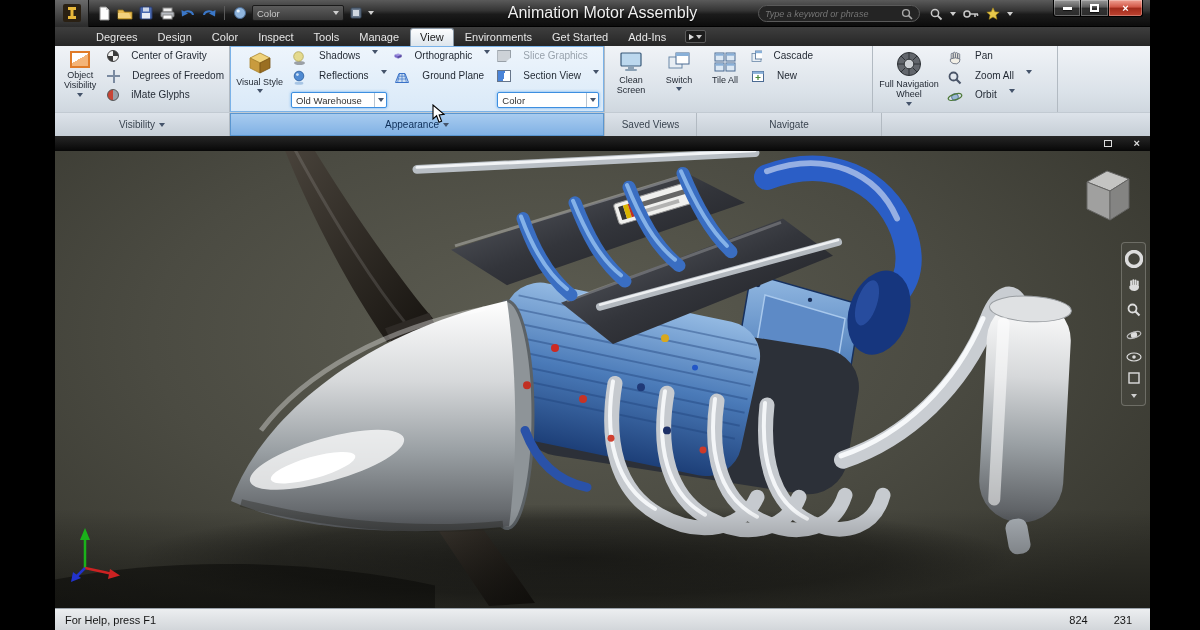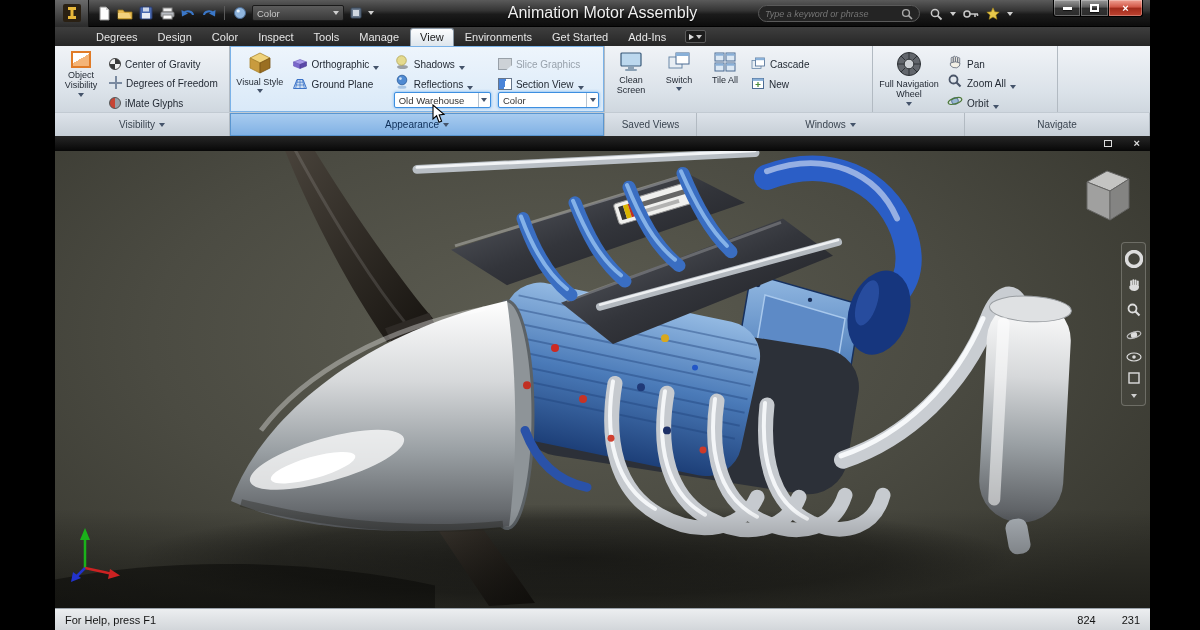--- a/index.html
+++ b/index.html
@@ -34,21 +34,21 @@
 .tab.active{background:linear-gradient(#fcfdfe,#dde5ec);color:#1a1a1a;border-radius:3px 3px 0 0;border:1px solid #8a98a6;border-bottom:none}
 .tab-extra{width:21px;height:13px;background:#1d1d1d;border:1px solid #5a5a5a;border-radius:2px;margin:0 0 3px 8px;display:flex;align-items:center;justify-content:center;gap:2px}
 .playtri{width:0;height:0;border-top:3px solid transparent;border-bottom:3px solid transparent;border-left:5px solid #ddd}
 
 
 .ribbon{height:66px;flex:none;background:linear-gradient(#f0f3f7,#dbe2e9 70%,#cfd7df);display:flex}
 .rgroup{flex:none;border-right:1px solid #b2bac2;display:flex;padding:3px 3px;gap:3px;position:relative}
 .rgroup.hl{background:linear-gradient(#eef5fc,#d9e9f8);box-shadow:inset 0 0 0 1px #7ab2e8}
 .bigbtn{display:flex;flex-direction:column;align-items:center;font-size:9px;color:#1f2630;text-align:center;line-height:1.15;padding:2px 1px;gap:2px;border-radius:2px}
 .vcol{display:flex;flex-direction:column;padding-top:1px}
-.srow{display:flex;align-items:flex-end;gap:4px;height:20px;font-size:10px;color:#1f2630;padding:0 2px;white-space:nowrap}
+.srow{display:flex;align-items:flex-start;gap:12px;height:20px;font-size:10px;color:#1f2630;padding:0 2px;white-space:nowrap}
 .srow.disabled{color:#98a2ac}
 .combo{height:16px;background:#fff;border:1px solid #7a96b8;border-radius:2px;display:flex;align-items:center;justify-content:space-between;font-size:9.5px;color:#333;padding:0 0 0 4px;margin:2px 2px 0 2px}
 .combo.hl{border-color:#3d8fe0;box-shadow:0 0 3px rgba(80,160,240,.85)}
 .cbarrow{width:12px;height:14px;border-left:1px solid #b8c4d0;display:flex;align-items:center;justify-content:center}
 .grouplabels{height:24px;flex:none;display:flex;background:linear-gradient(#dde3ea,#c6ced6);border-top:1px solid #c2cad2;z-index:18}
 .glabel{flex:none;display:flex;align-items:center;justify-content:center;gap:4px;font-size:10px;color:#3a4450;border-right:1px solid #b2bac2}
 .glabel.hl{background:linear-gradient(#aacdf0,#7fb0e4);color:#0e2e58;box-shadow:inset 0 0 0 1px #5a96d0}
 
 
 .ic-objvis{width:20px;height:17px;border:2px solid #e07b28;background:linear-gradient(150deg,#fff 46%,#f4b478 46%)}
@@ -64,21 +64,21 @@
 .dclose{color:#ddd;font-size:11px;font-weight:bold;line-height:1}
 .maxbox2{width:8px;height:7px;border:1.5px solid #ddd}
 .scene{position:absolute;left:0;top:0;width:100%;height:100%;display:block}
 .viewcube{position:absolute;left:1022px;top:30px;z-index:5}
 .navbar{position:absolute;right:4px;top:106px;width:25px;padding:7px 0;background:rgba(72,72,66,.55);border:1px solid rgba(210,210,200,.3);border-radius:4px;display:flex;flex-direction:column;align-items:center;gap:9px;z-index:5}
 .triad{position:absolute;left:14px;bottom:24px;z-index:5}
 .cursor{position:absolute;left:377px;top:104px;z-index:60;pointer-events:none}
 
 
 .statusbar{height:22px;flex:none;background:linear-gradient(#eceef0,#d2d6da);border-top:1px solid #9aa2aa;display:flex;align-items:center;justify-content:space-between;padding:0 10px;font-size:11px;color:#141414;z-index:20}
-.coords{display:flex;gap:26px;}
+.coords{display:flex;gap:26px;margin-right:8px}
 </style>
 </head>
 <body>
 
 <div class="window">
 
   <div class="titlebar">
     <div class="appbtn">
       <svg width="18" height="18" viewBox="0 0 18 18">
           <rect width="18" height="18" rx="2" fill="#2a2013"></rect>
@@ -223,38 +223,20 @@
     <div class="rgroup hl" style="width:375px">
       <div class="bigbtn" style="width:54px">
         <svg width="24" height="24" viewBox="0 0 24 24">
             <polygon points="12,2 22,7 12,12 2,7" fill="#efd27a" stroke="#a8842c" stroke-width=".8"></polygon>
             <polygon points="2,7 12,12 12,22 2,17" fill="#c89b3e" stroke="#a8842c" stroke-width=".8"></polygon>
             <polygon points="22,7 12,12 12,22 22,17" fill="#9a6f22" stroke="#7a5414" stroke-width=".8"></polygon>
           </svg>
         <span>Visual Style</span>
         <span class="dd"></span>
       </div>
-      <div class="vcol" style="width:100px">
-        <div class="srow">
-          <svg width="16" height="12" viewBox="0 0 16 10">
-              <polygon points="8,0.5 14.5,3 8,5.5 1.5,3" fill="#a89ae8" stroke="#6a58b8" stroke-width=".6"></polygon>
-              <polygon points="1.5,3 8,5.5 8,9.5 1.5,7" fill="#7a68cc" stroke="#6a58b8" stroke-width=".6"></polygon>
-              <polygon points="14.5,3 8,5.5 8,9.5 14.5,7" fill="#5a48a8" stroke="#4a3890" stroke-width=".6"></polygon>
-            </svg>
-          <span>Orthographic</span>
-          <span class="dd"></span>
-        </div>
-        <div class="srow">
-          <svg width="16" height="14">
-              <path d="M1.5,12.5 L5,3.5 H11 L14.5,12.5 Z" fill="#cfe0f2" stroke="#3a72c8" stroke-width="1"></path>
-              <path d="M3.2,9 H12.8 M4.3,6.2 H11.7 M8,3.5 V12.5 M5.6,3.5 L3.6,12.5 M10.4,3.5 L12.4,12.5" stroke="#3a72c8" stroke-width=".7" fill="none"></path>
-            </svg>
-          <span>Ground Plane</span>
-        </div>
-      </div>
       <div class="vcol" style="width:102px">
         <div class="srow">
           <svg width="16" height="16">
               <ellipse cx="8.5" cy="13" rx="5.5" ry="2" fill="#9aa0a6"></ellipse>
               <circle cx="7.5" cy="6.5" r="4.8" fill="#e4da8e" stroke="#b0a455" stroke-width=".8"></circle>
             </svg>
           <span>Shadows</span>
           <span class="dd"></span>
         </div>
         <div class="srow">
@@ -264,20 +246,38 @@
               <ellipse cx="8" cy="13.2" rx="4.4" ry="1.6" fill="#8fb4dc" opacity=".7"></ellipse>
             </svg>
           <span>Reflections</span>
           <span class="dd"></span>
         </div>
         <div class="combo hl">
           <span style="overflow:hidden;white-space:nowrap;max-width:72px">Old Warehouse</span>
           <span class="cbarrow">
               <span class="dd"></span>
             </span>
+        </div>
+      </div>
+      <div class="vcol" style="width:100px">
+        <div class="srow">
+          <svg width="16" height="12" viewBox="0 0 16 10">
+              <polygon points="8,0.5 14.5,3 8,5.5 1.5,3" fill="#a89ae8" stroke="#6a58b8" stroke-width=".6"></polygon>
+              <polygon points="1.5,3 8,5.5 8,9.5 1.5,7" fill="#7a68cc" stroke="#6a58b8" stroke-width=".6"></polygon>
+              <polygon points="14.5,3 8,5.5 8,9.5 14.5,7" fill="#5a48a8" stroke="#4a3890" stroke-width=".6"></polygon>
+            </svg>
+          <span>Orthographic</span>
+          <span class="dd"></span>
+        </div>
+        <div class="srow">
+          <svg width="16" height="14">
+              <path d="M1.5,12.5 L5,3.5 H11 L14.5,12.5 Z" fill="#cfe0f2" stroke="#3a72c8" stroke-width="1"></path>
+              <path d="M3.2,9 H12.8 M4.3,6.2 H11.7 M8,3.5 V12.5 M5.6,3.5 L3.6,12.5 M10.4,3.5 L12.4,12.5" stroke="#3a72c8" stroke-width=".7" fill="none"></path>
+            </svg>
+          <span>Ground Plane</span>
         </div>
       </div>
       <div class="vcol" style="width:106px">
         <div class="srow disabled">
           <span class="ic-slice"></span>
           <span>Slice Graphics</span>
         </div>
         <div class="srow">
           <span class="ic-section"></span>
           <span>Section View</span>
@@ -400,24 +400,20 @@
     <div class="glabel" style="width:175px">
         <span>Visibility</span>
         <span class="dd"></span>
       </div>
     <div class="glabel hl" style="width:375px">
         <span>Appearance</span>
         <span class="dd"></span>
       </div>
     <div class="glabel" style="width:92px">
         <span>Saved Views</span>
-      </div>
-    <div class="glabel" style="width:268px">
-        <span>Windows</span>
-        <span class="dd"></span>
       </div>
     <div class="glabel" style="width:185px">
         <span>Navigate</span>
       </div>
   </div>
 
   <svg class="cursor" width="14" height="20" viewBox="0 0 14 20">
       <path d="M1,1 L1,15 L4.6,11.8 L7,18.3 L9.6,17.2 L7.2,10.9 L12,10.4 Z" fill="#fff" stroke="#000" stroke-width="1.1"></path>
     </svg>
 

